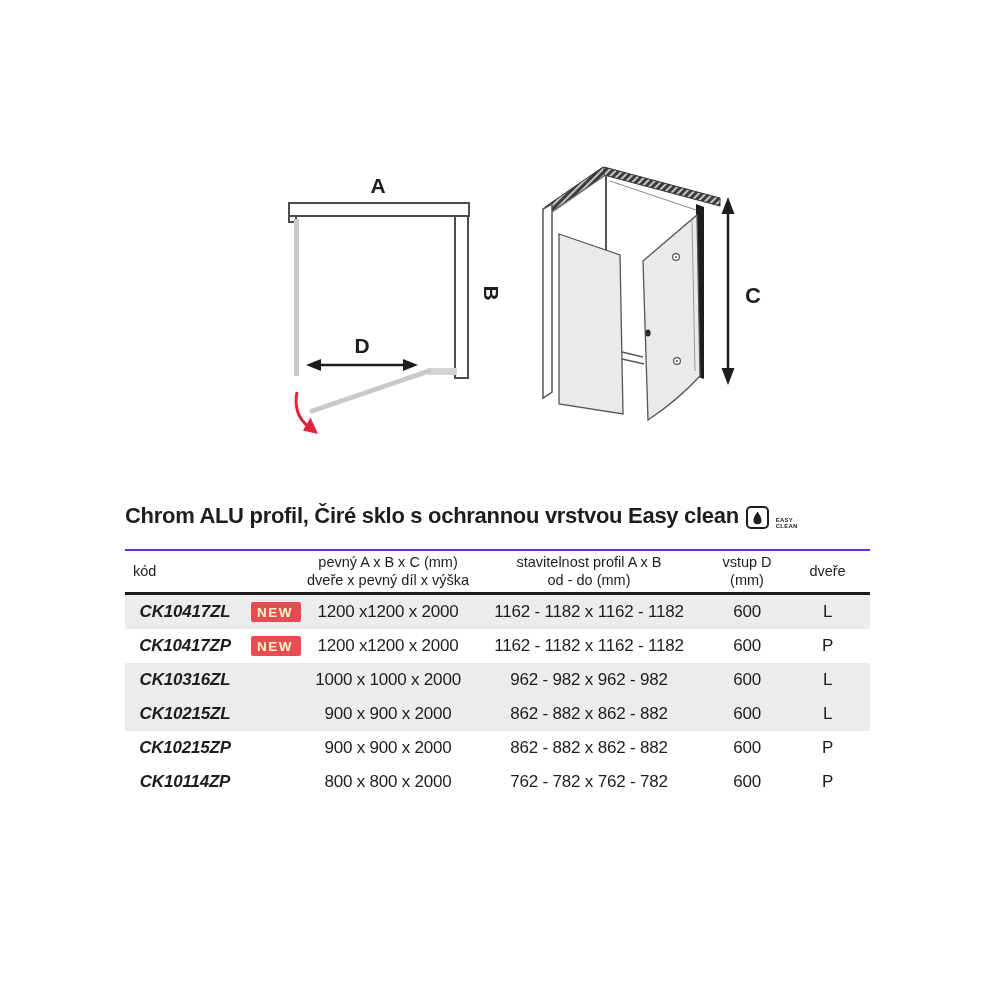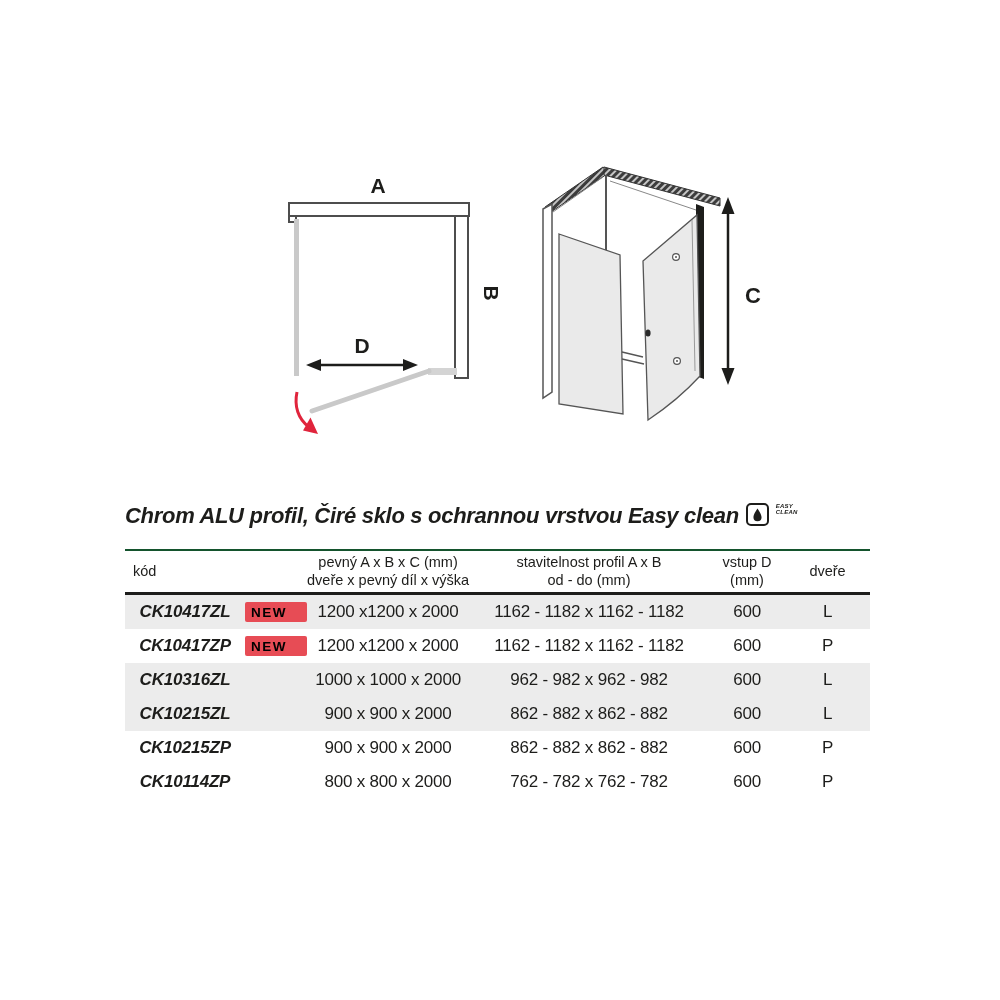--- a/index.html
+++ b/index.html
@@ -1,40 +1,40 @@
 <!DOCTYPE html>
 <html><head>
 <meta charset="utf-8">
 <style>
   html,body{margin:0;padding:0;background:#ffffff;}
   .page{position:relative;width:1000px;height:1000px;background:#fff;overflow:hidden;
         font-family:"Liberation Sans", sans-serif;color:#1d1d1b;}
   .diagrams{position:absolute;left:0;top:0;width:1000px;height:470px;}
 
   
-  .title-row{position:absolute;left:125px;top:503px;width:760px;display:flex;align-items:flex-start;gap:7px;font-style:italic;}
+  .title-row{position:absolute;left:125px;top:503px;width:760px;display:flex;align-items:flex-end;gap:7px;}
   .page-title{font-size:22px;font-weight:700;letter-spacing:-0.3px;white-space:nowrap;}
   .ec-box{display:inline-flex;align-items:center;justify-content:center;width:23px;height:23px;
           border:2px solid #1d1d1b;border-radius:5px;box-sizing:border-box;}
   .ec-text{display:flex;flex-direction:column;justify-content:center;font-size:6px;line-height:6px;
            font-weight:700;letter-spacing:0.2px;}
 
   
   .spec-table{position:absolute;left:125px;top:549px;width:745px;border-collapse:collapse;
-              table-layout:fixed;border-top:2px solid #14532d;}
+              table-layout:fixed;border-top:2px solid #6d28d9;}
   .spec-table thead th{border-bottom:3px solid #1d1d1b;font-weight:400;font-size:14.5px;
               line-height:1.18;height:37px;vertical-align:middle;text-align:center;padding:2px 0;}
   .spec-table thead th.h-code{text-align:left;padding-left:8px;}
   .spec-table tbody td{height:34px;font-size:17px;text-align:center;vertical-align:middle;
               padding:0;letter-spacing:-0.2px;}
   .spec-table tbody tr.stripe{background:#ececec;}
   td.c-code{text-align:left;padding-left:8px;font-weight:700;font-size:16.5px;letter-spacing:-0.3px;font-style:italic;}
   td.c-badge{text-align:left;}
-  .badge{display:inline-block;background:#e74c55;color:#000000;font-weight:700;font-size:13.5px;
-         letter-spacing:1.5px;padding:3px 20px 2px 6px;border-radius:2px;line-height:15px;}
+  .badge{display:inline-block;background:#e74c55;color:#fef9c3;font-weight:700;font-size:13.5px;
+         letter-spacing:1.5px;padding:3px 8px 2px 6px;border-radius:2px;line-height:15px;}
 </style>
 </head>
 <body>
 
 <div class="page">
 
   <svg class="diagrams" viewBox="0 0 1000 470">
     <defs>
       <pattern id="hatch" patternUnits="userSpaceOnUse" width="5" height="5" patternTransform="rotate(45)">
         <rect width="5" height="5" fill="#3c3c3c"></rect>

